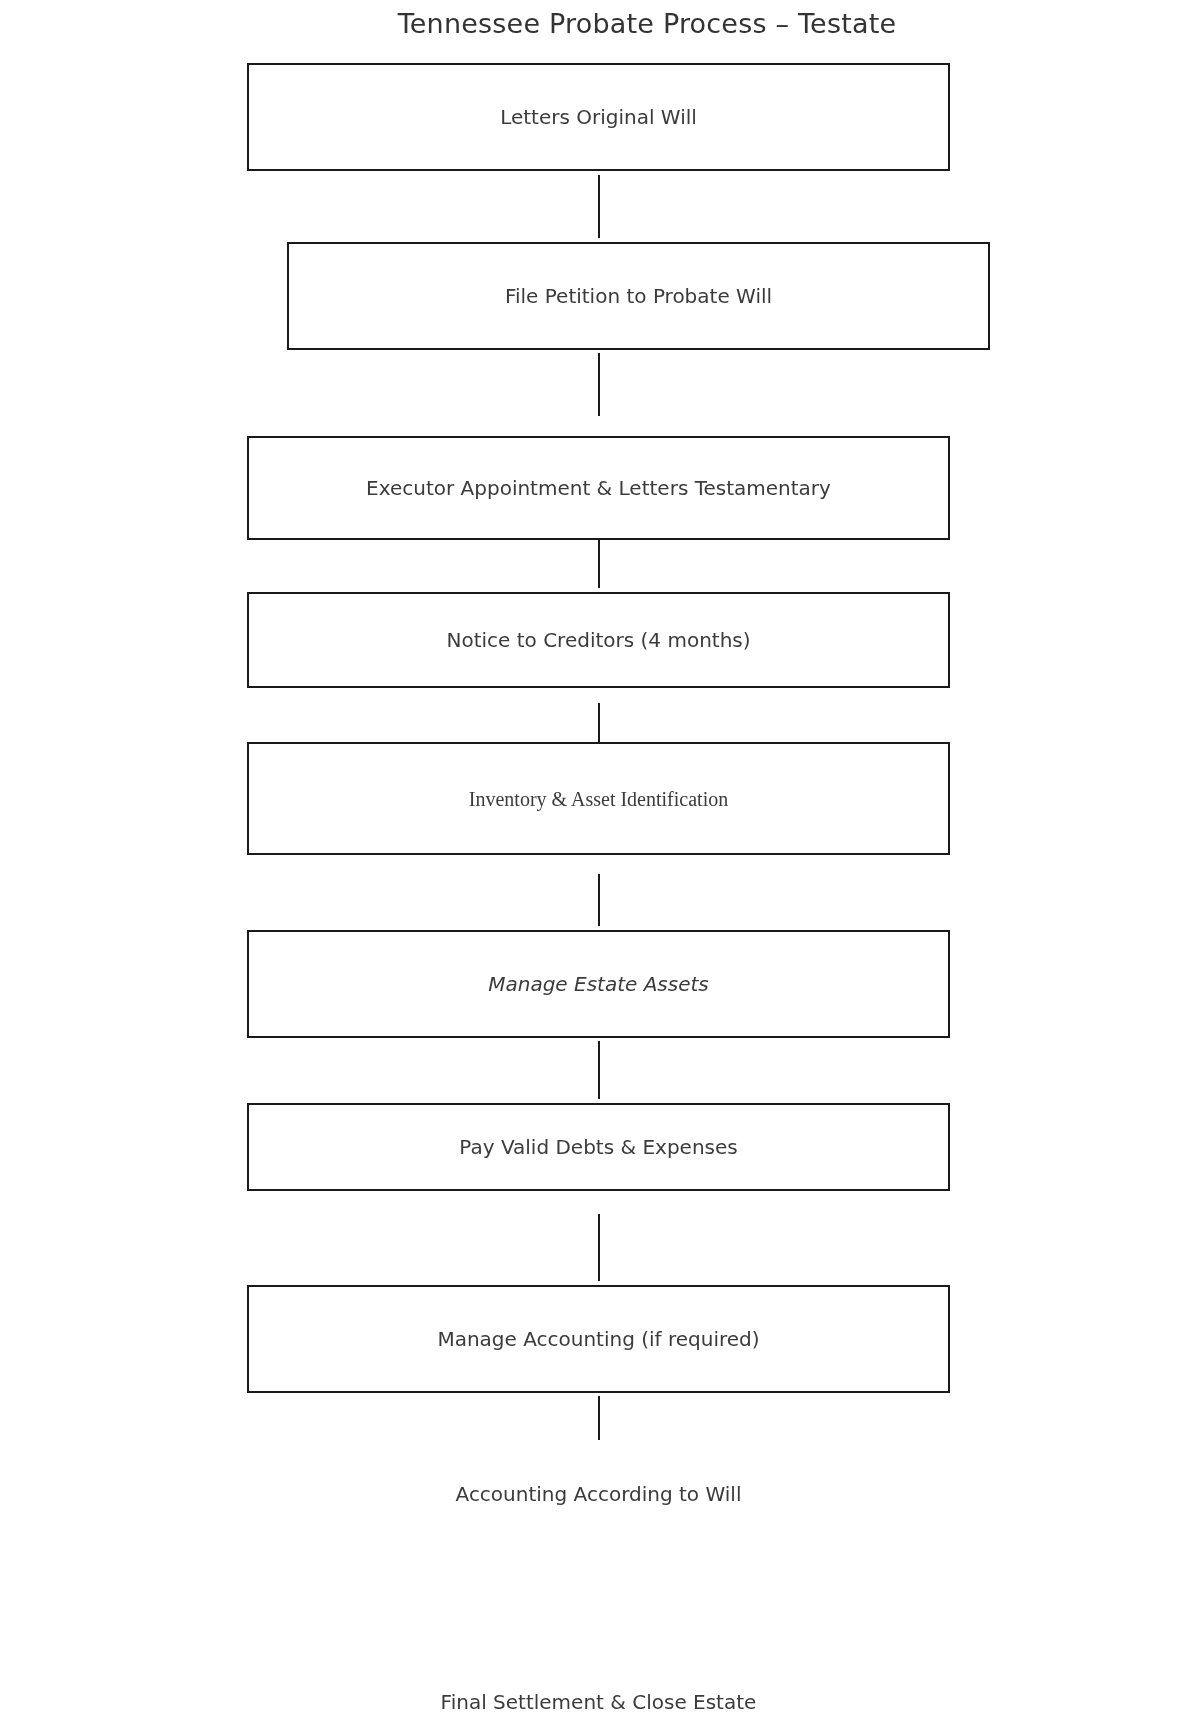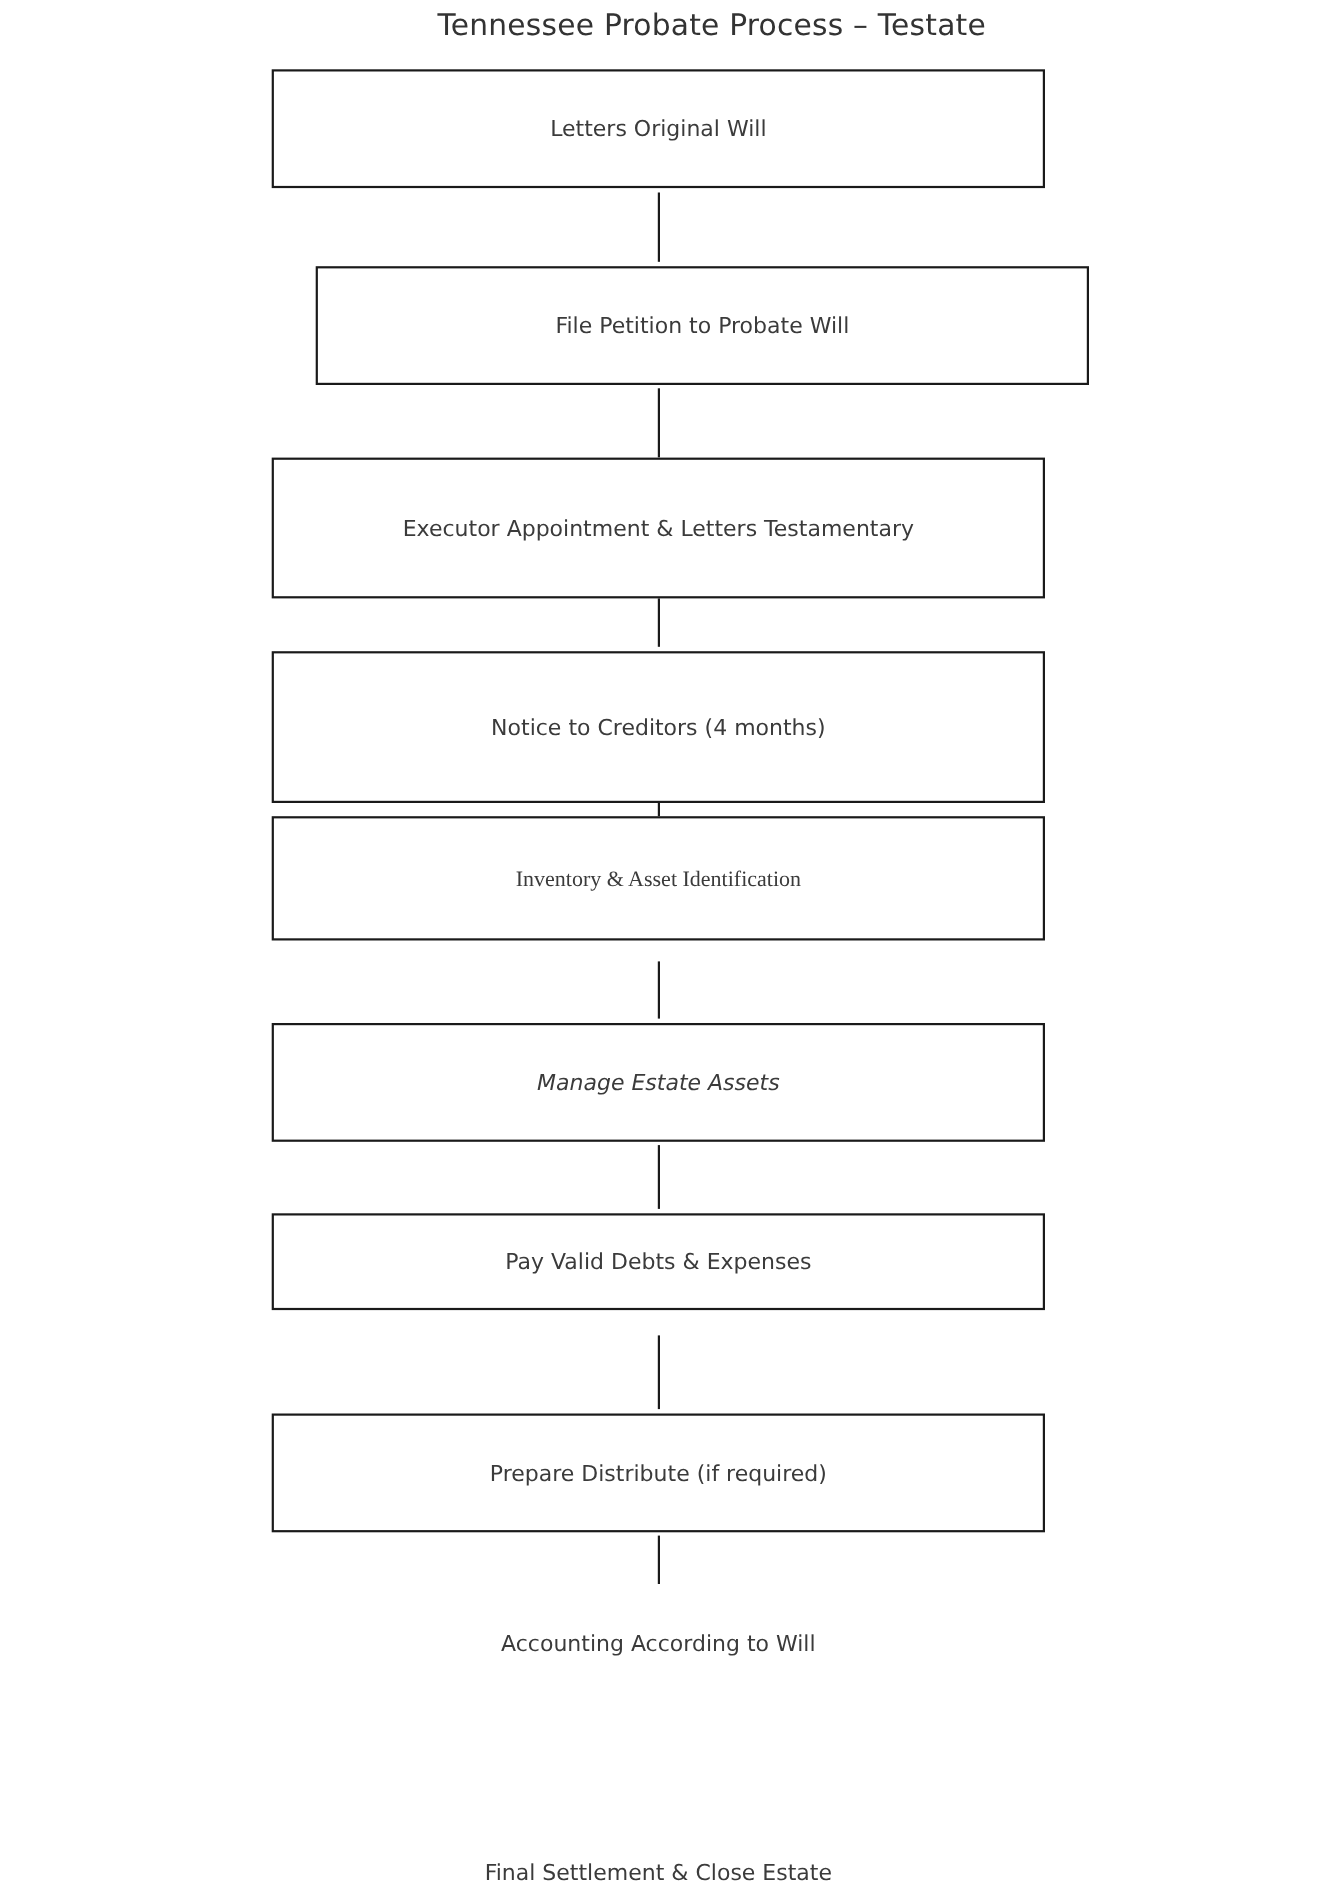--- a/index.html
+++ b/index.html
@@ -73,37 +73,37 @@
     <div class="connector" style="top: 874px; height: 52px;"></div>
     <div class="connector" style="top: 1041px; height: 58px;"></div>
     <div class="connector" style="top: 1214px; height: 67px;"></div>
     <div class="connector" style="top: 1396px; height: 44px;"></div>
     <div class="node" style="top: 63px; height: 108px;">
       <span class="node-label">Letters Original Will</span>
     </div>
     <div class="node" style="top: 242px; height: 108px; margin-left: 40px;">
       <span class="node-label">File Petition to Probate Will</span>
     </div>
-    <div class="node" style="top: 416px; height: 128px;">
+    <div class="node" style="top: 436px; height: 104px;">
       <span class="node-label">Executor Appointment &amp; Letters Testamentary</span>
     </div>
-    <div class="node" style="top: 592px; height: 138px;">
+    <div class="node" style="top: 592px; height: 96px;">
       <span class="node-label">Notice to Creditors (4 months)</span>
     </div>
     <div class="node" style="top: 742px; height: 113px; font-family: Liberation Serif, serif;">
       <span class="node-label">Inventory &amp; Asset Identification</span>
     </div>
     <div class="node" style="top: 930px; height: 108px; font-style: italic;">
       <span class="node-label">Manage Estate Assets</span>
     </div>
     <div class="node" style="top: 1103px; height: 88px;">
       <span class="node-label">Pay Valid Debts &amp; Expenses</span>
     </div>
     <div class="node" style="top: 1285px; height: 108px;">
-      <span class="node-label">Prepare Distribute (if required)</span>
+      <span class="node-label">Manage Accounting (if required)</span>
     </div>
     <div class="node borderless" style="top: 1440px; height: 108px;">
       <span class="node-label">Accounting According to Will</span>
     </div>
     <div class="node borderless" style="top: 1648px; height: 108px;">
       <span class="node-label">Final Settlement &amp; Close Estate</span>
     </div>
   </div>
 
 </body></html>

